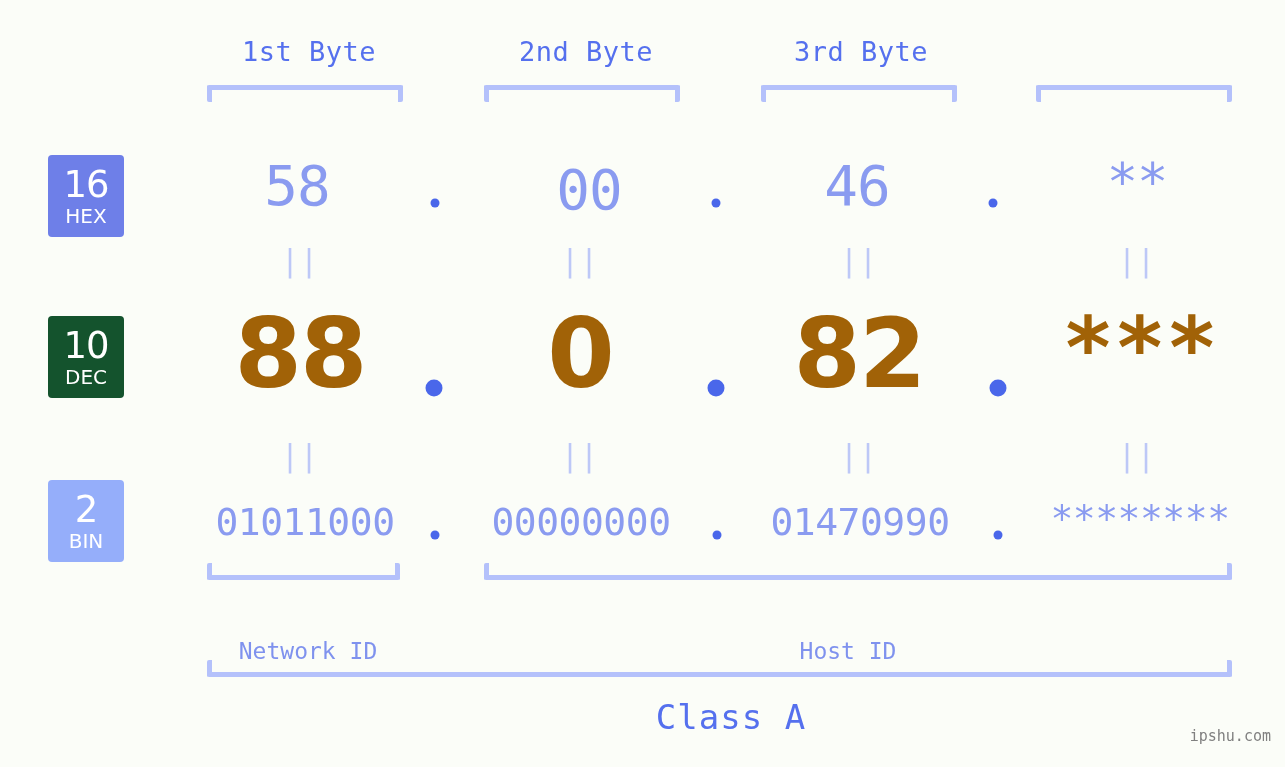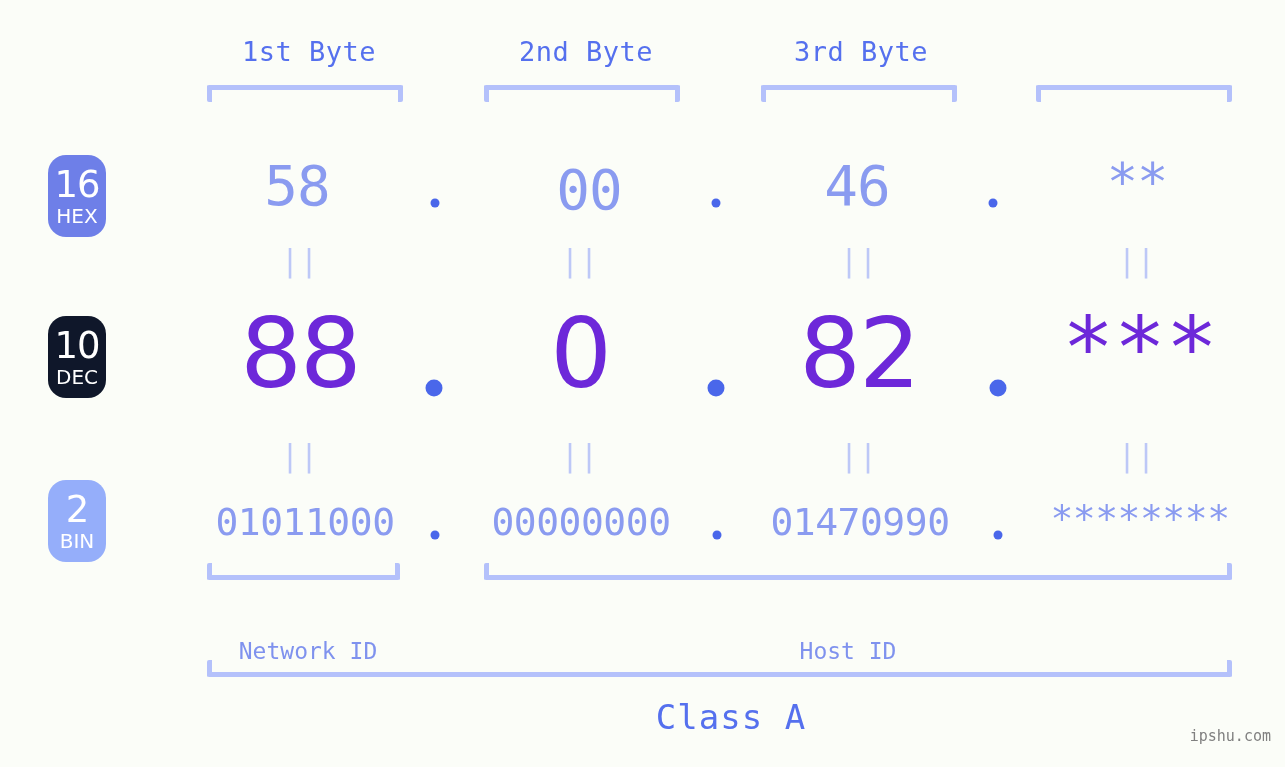--- a/index.html
+++ b/index.html
@@ -47,23 +47,23 @@
     position: absolute;
     border: 5px solid #b4c1fb;
     border-top: none;
     border-radius: 2px;
     height: 17px;
   }
 
   
   .badge {
     position: absolute;
-    width: 58px;
+    width: 76px;
     height: 82px;
-    border-radius: 18px;
+    border-radius: 4px;
     display: flex;
     flex-direction: column;
     align-items: center;
     justify-content: center;
     color: #ffffff;
     line-height: 1;
   }
   .badge .num {
     font-size: 37px;
     font-family: "DejaVu Sans", sans-serif;
@@ -87,24 +87,24 @@
   }
 
   .hexrow .cell {
     color: #8a9bf0;
     font-size: 56px;
     font-family: "DejaVu Sans Mono", monospace;
     letter-spacing: -1px;
   }
 
   .decrow .cell {
-    color: #6d28d9;
+    color: #a16207;
     font-size: 97px;
     font-family: "DejaVu Sans", sans-serif;
-    font-weight: 400;
+    font-weight: 700;
     letter-spacing: -2px;
   }
 
   .binrow .cell {
     color: #8a9bf0;
     font-size: 38px;
     font-family: "DejaVu Sans Mono", monospace;
     letter-spacing: -0.5px;
   }
 
@@ -194,21 +194,21 @@
     <div class="dot s" style="left:716px; top:203px;"></div>
     <div class="dot s" style="left:993px; top:203px;"></div>
   </div>
 
   <div class="eq" style="left:300px; top:246px;">||</div>
   <div class="eq" style="left:580px; top:246px;">||</div>
   <div class="eq" style="left:859px; top:246px;">||</div>
   <div class="eq" style="left:1137px; top:246px;">||</div>
 
   <div class="decrow">
-    <div class="badge" style="left:48px; top:316px; background:#0f172a;">
+    <div class="badge" style="left:48px; top:316px; background:#14532d;">
       <span class="num">10</span>
       <span class="base">DEC</span>
     </div>
 
     <div class="cell" style="left:300px; top:305px;">88</div>
     <div class="cell" style="left:580px; top:305px;">0</div>
     <div class="cell" style="left:859px; top:305px;">82</div>
     <div class="cell stars" style="left:1140px; top:305px;">***</div>
 
     <div class="dot m" style="left:434px; top:388px;"></div>

